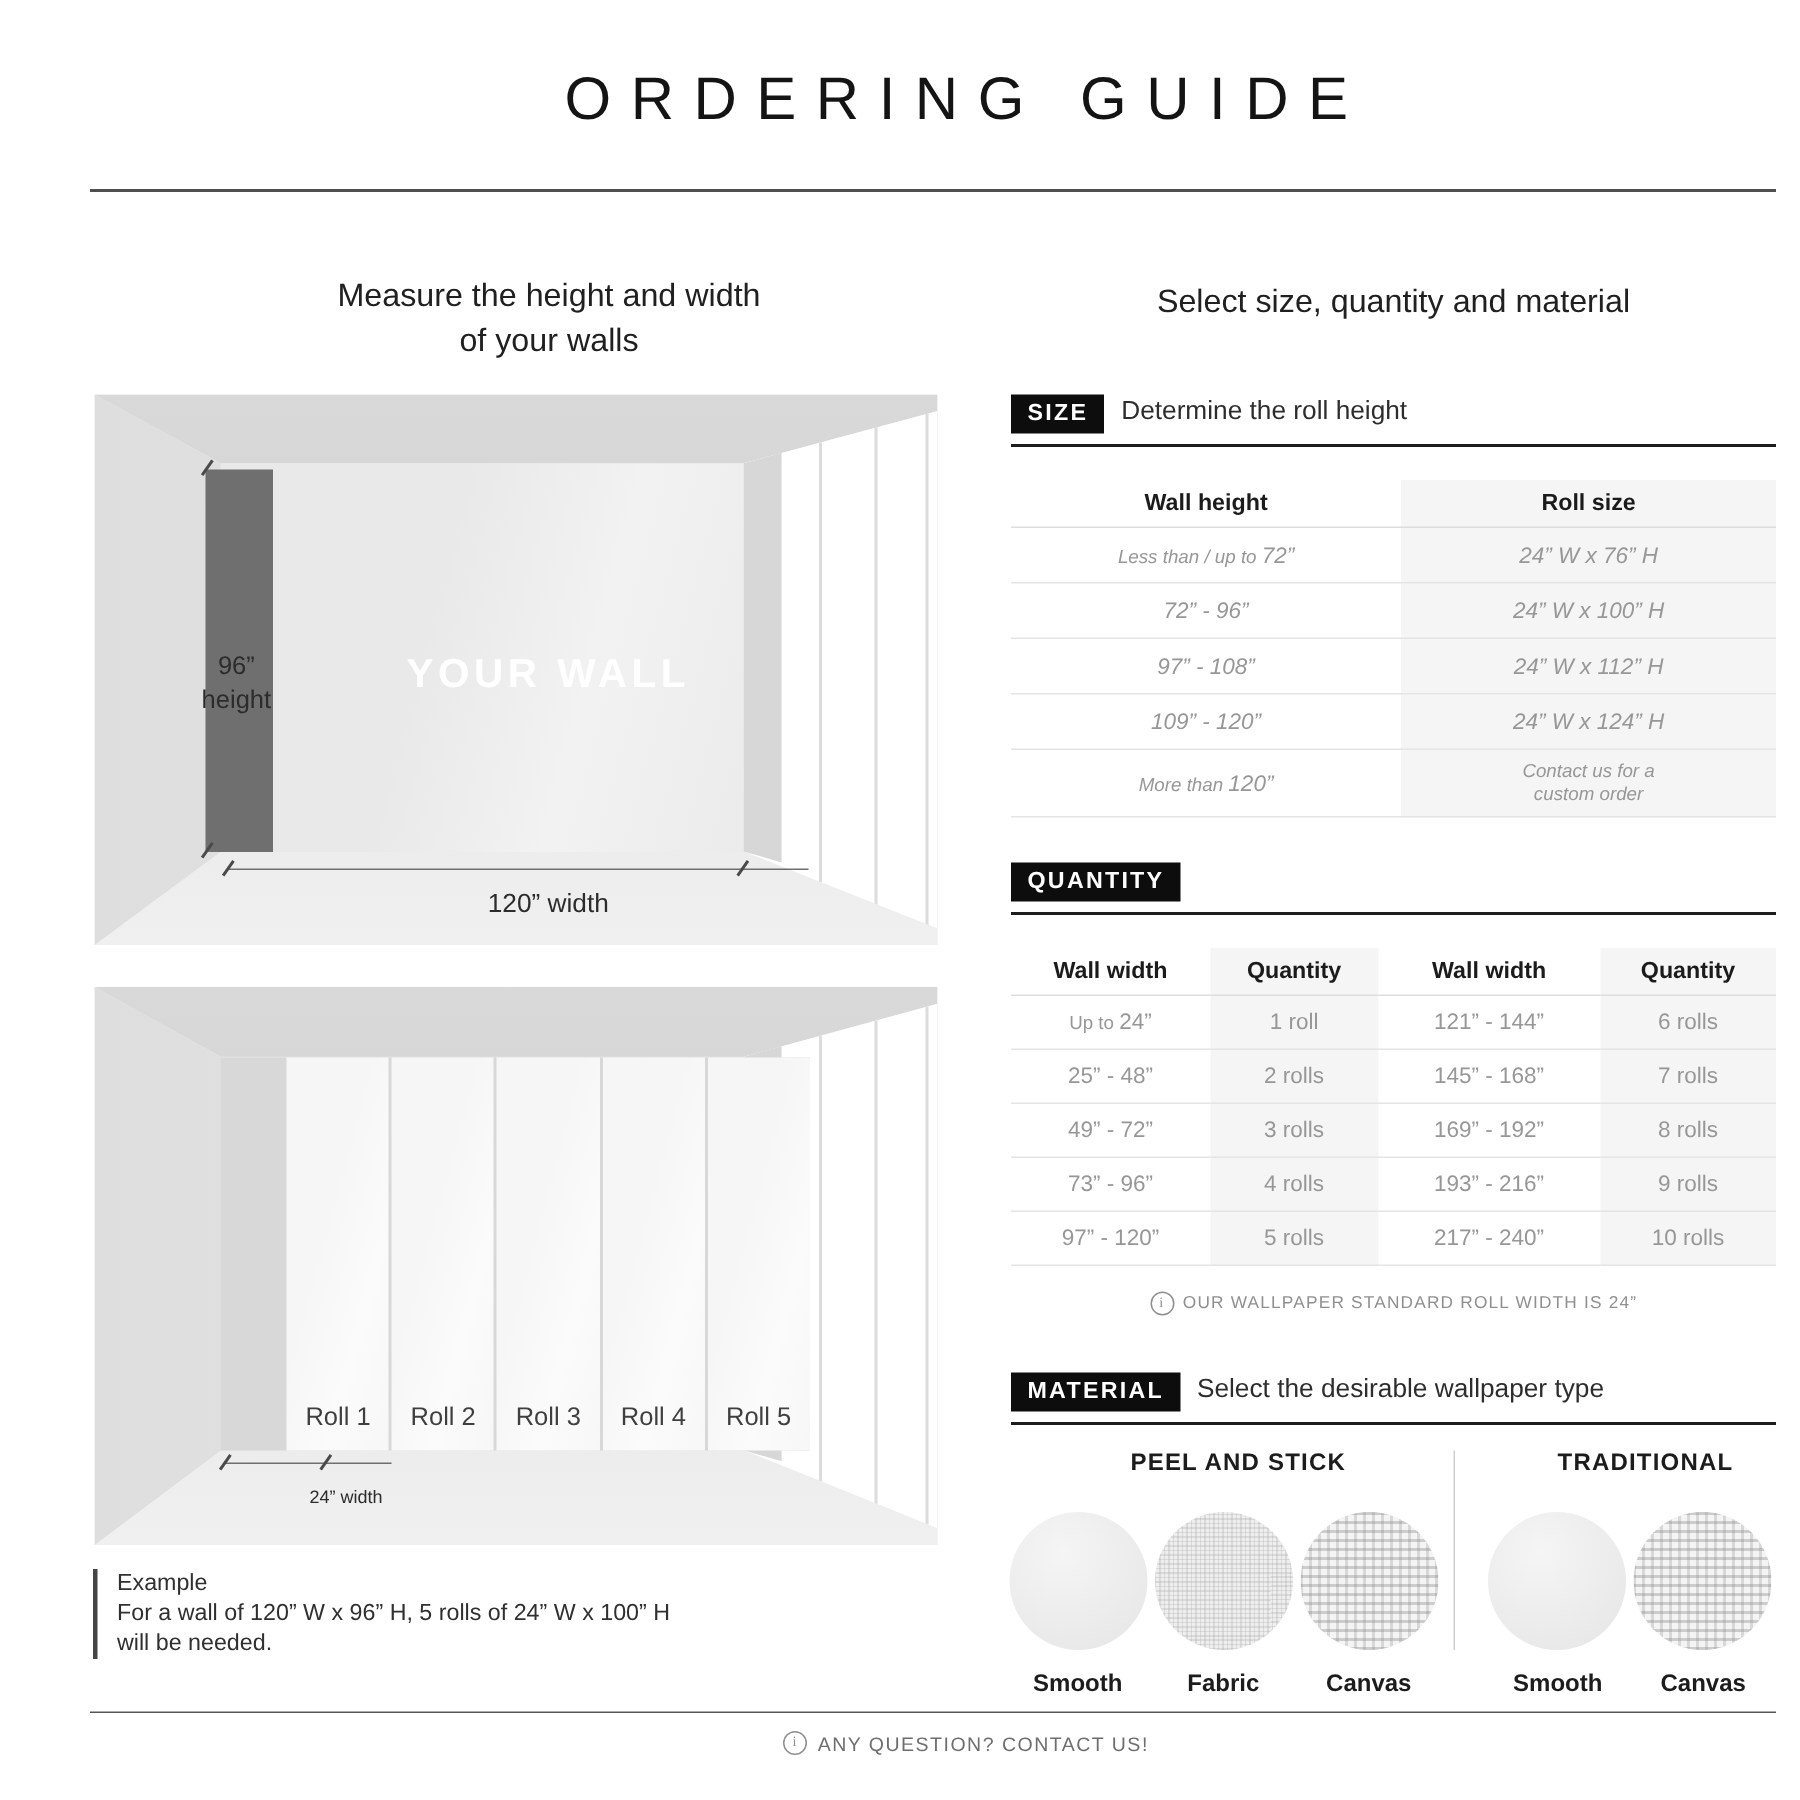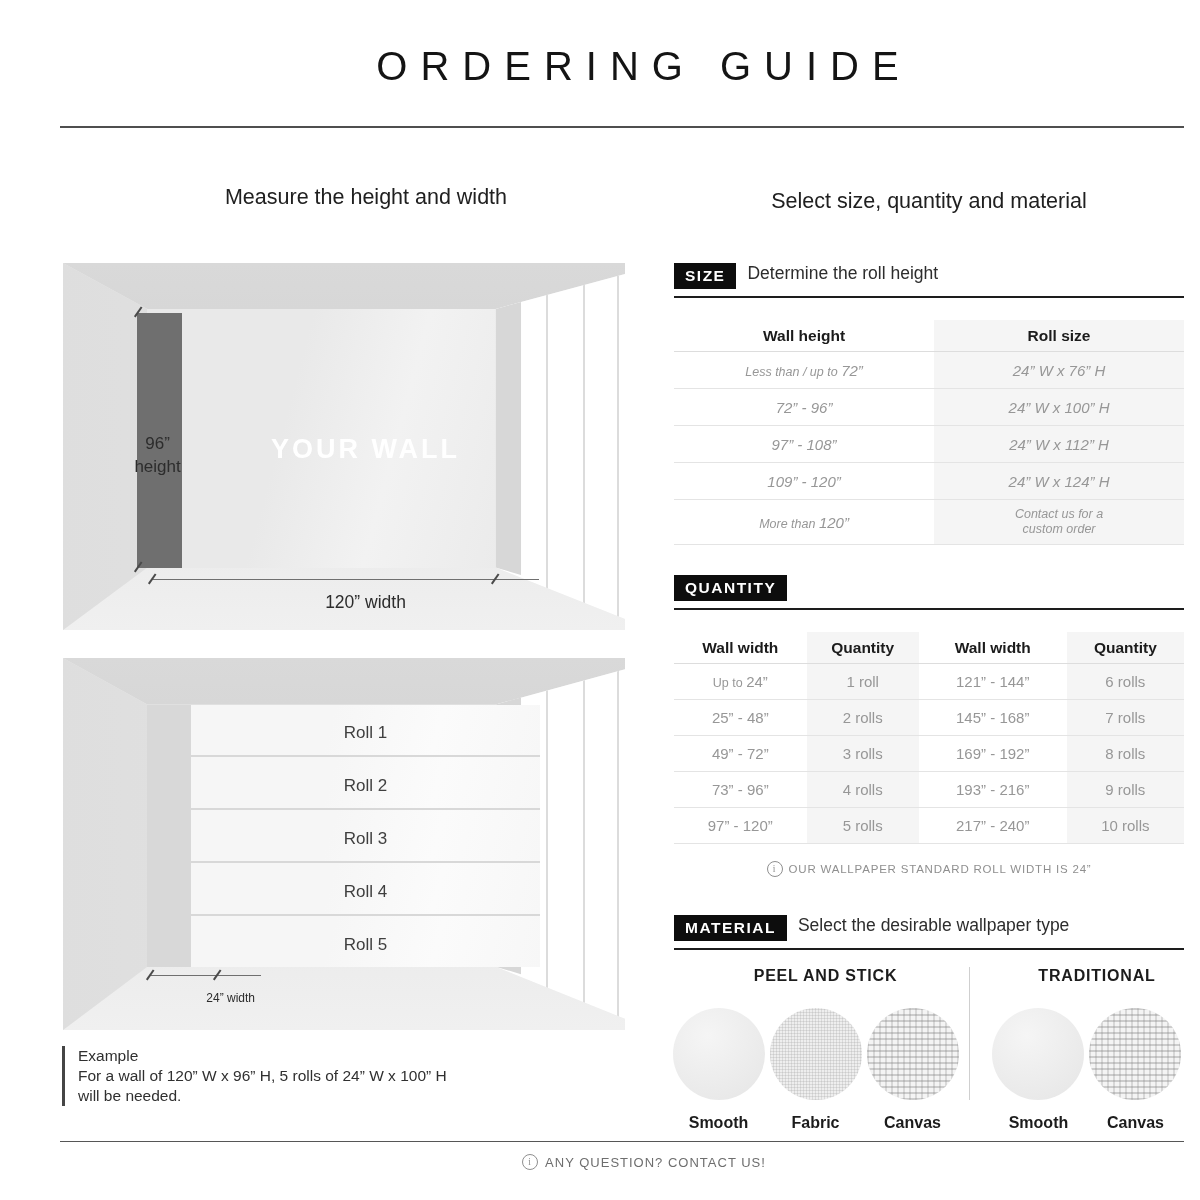--- a/index.html
+++ b/index.html
@@ -40,21 +40,21 @@
   .dim-line-v{width:1px;background:#6f6f6f;}
   .dim-line-h{height:1px;background:#6f6f6f;}
   .tick{position:absolute;width:12px;height:1.5px;background:#4a4a4a;transform:rotate(-55deg);}
   .dim-label{color:#2c2c2c;font-size:17px;line-height:23px;text-align:center;}
 
   #your-wall-label{left:15%;width:62%;top:46.5%;text-align:center;color:#ffffff;
     font-weight:bold;font-size:27px;letter-spacing:3px;}
 
   
   #roll-panels{left:15%;top:12.5%;width:62%;height:70.5%;background:#d8d8d8;
-    display:flex;gap:2px;flex-direction:column;}
+    display:flex;gap:2px;}
   .roll-panel{flex:1;background:linear-gradient(105deg,#f6f6f6 40%,#fbfbfb 70%,#f7f7f7);
     display:flex;align-items:flex-end;justify-content:center;}
   .roll-panel span{color:#3f3f3f;font-size:17px;padding-bottom:12px;}
 
   
   #example{top:1046px;left:62px;width:520px;border-left:3px solid #454545;
     padding-left:13px;font-size:15.5px;line-height:20px;color:#303030;}
 
   
   .section-header{display:flex;border-bottom:2px solid #1d1d1d;
@@ -116,20 +116,21 @@
 </head>
 <body>
 
 <div id="page">
 
   <div class="abs" id="main-title">ORDERING GUIDE</div>
   <div class="abs" id="top-rule"></div>
 
   <div class="abs col-heading" id="left-heading">
     <div>Measure the height and width</div>
+    <div>of your walls</div>
   </div>
 
   <div class="abs col-heading" id="right-heading">Select size, quantity and material</div>
 
   <div class="abs room" id="room1">
     <div class="ceiling"></div>
     <div class="floor"></div>
     <div class="left-wall"></div>
     <div class="back-wall"></div>
     <div class="window-wall"></div>

